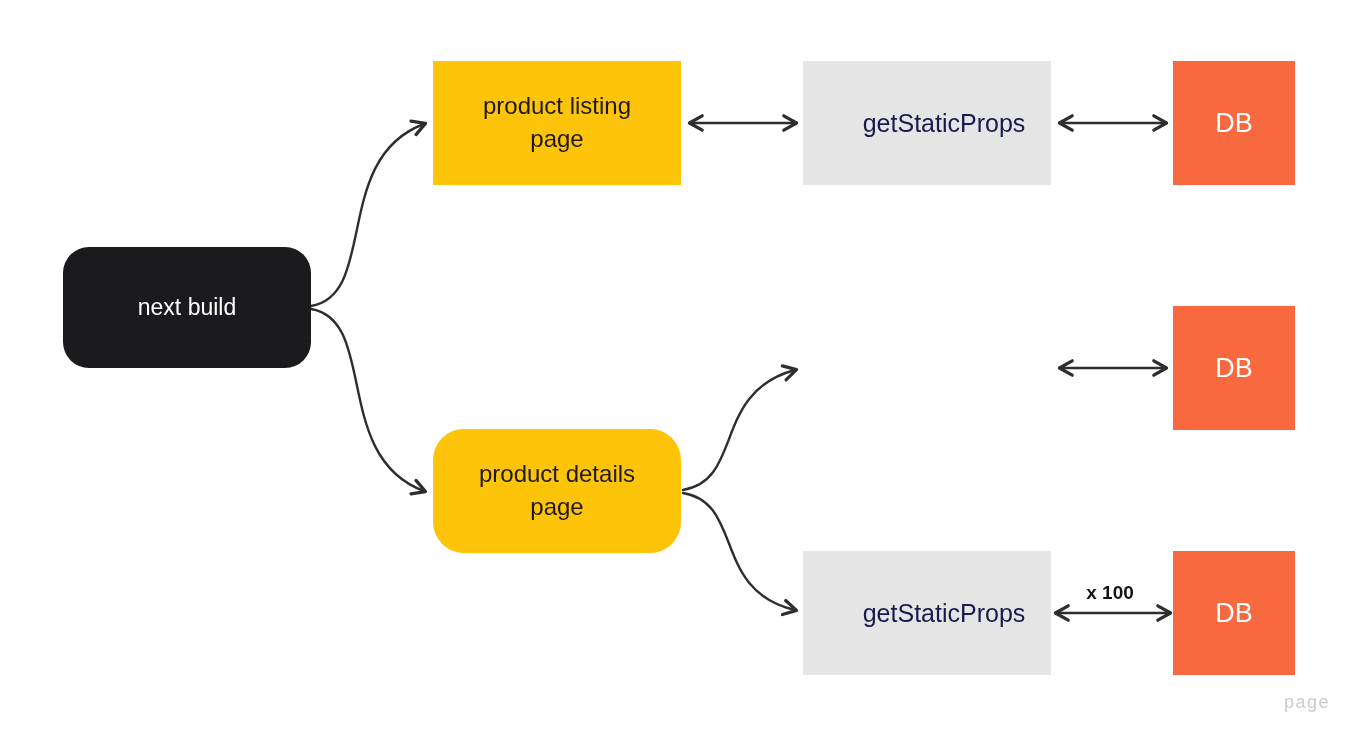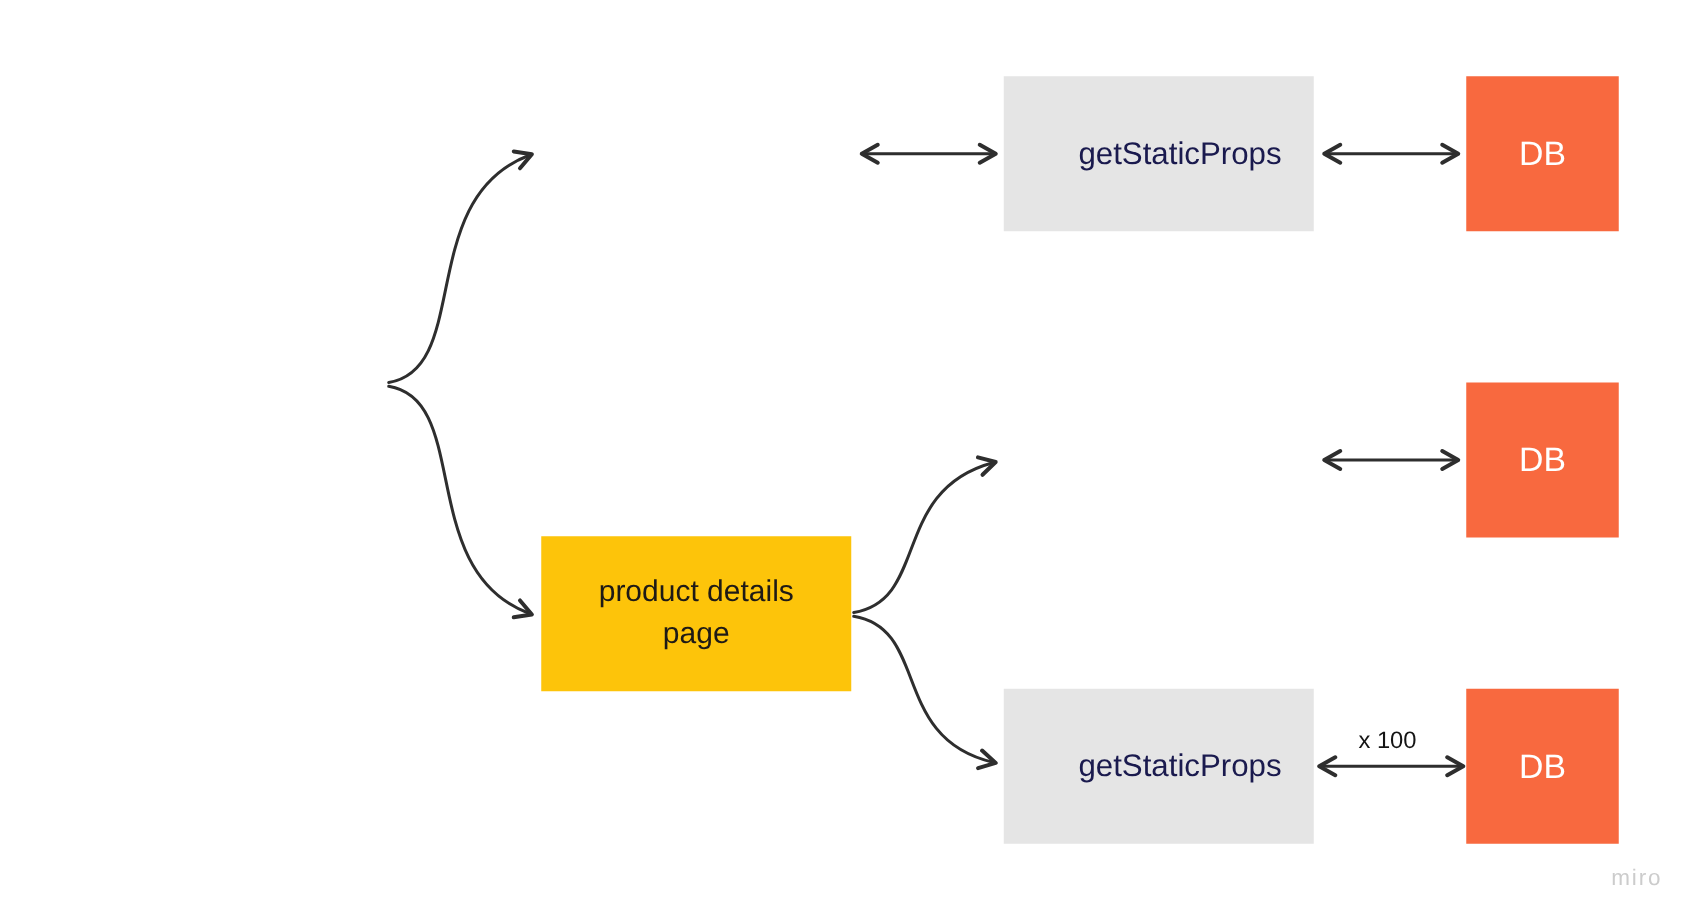--- a/index.html
+++ b/index.html
@@ -44,32 +44,32 @@
     font-size: 27px;
   }
 
   
   #n-next-build        { left: 63px;   top: 247px; width: 248px; height: 121px; }
   #n-product-listing   { left: 433px;  top: 61px;  width: 248px; height: 124px; }
   #n-gsp-listing       { left: 803px;  top: 61px;  width: 248px; height: 124px; }
   #n-db-listing        { left: 1173px; top: 61px;  width: 122px; height: 124px; }
   #n-gspaths           { left: 803px;  top: 306px; width: 248px; height: 124px; }
   #n-db-paths          { left: 1173px; top: 306px; width: 122px; height: 124px; }
-  #n-product-details   { left: 433px;  top: 429px; width: 248px; height: 124px; }
+  #n-product-details   { left: 433px;  top: 429px; width: 248px; height: 124px; border-radius: 31px; }
   #n-gsp-details       { left: 803px;  top: 551px; width: 248px; height: 124px; }
   #n-db-details        { left: 1173px; top: 551px; width: 122px; height: 124px; }
 
   .edge-label {
     position: absolute;
     left: 1058px;
     top: 582px;
     width: 104px;
     text-align: center;
     font-size: 19px;
-    font-weight: normal;
+    font-weight: bold;
     color: #141414;
   }
 
   .watermark {
     position: absolute;
     right: 26px;
     bottom: 24px;
     font-size: 18px;
     letter-spacing: 1.5px;
     color: #cccccc;
@@ -97,21 +97,27 @@
 
     <path d="M 683 490 C 744 480, 712 392, 795 370" stroke="#2e2e2e" stroke-width="2.4" stroke-linecap="round" marker-end="url(#ah)"></path>
 
     <path d="M 1061 368 L 1165 368" stroke="#2e2e2e" stroke-width="2.4" stroke-linecap="round" marker-start="url(#ah)" marker-end="url(#ah)"></path>
 
     <path d="M 683 493 C 744 503, 712 591, 795 610" stroke="#2e2e2e" stroke-width="2.4" stroke-linecap="round" marker-end="url(#ah)"></path>
 
     <path d="M 1057 613 L 1169 613" stroke="#2e2e2e" stroke-width="2.4" stroke-linecap="round" marker-start="url(#ah)" marker-end="url(#ah)"></path>
   </svg>
 
+  <div class="node black" id="n-next-build">
+    <div class="label">next build</div>
+  </div>
 
+  <div class="node yellow" id="n-product-listing">
+    <div class="label">product listing page</div>
+  </div>
 
   <div class="node gray" id="n-gsp-listing">
     <div class="label">getStaticProps</div>
   </div>
 
   <div class="node orange" id="n-db-listing">
     <div class="label">DB</div>
   </div>
 
 
@@ -126,15 +132,15 @@
   <div class="node gray" id="n-gsp-details">
     <div class="label">getStaticProps</div>
   </div>
 
   <div class="node orange" id="n-db-details">
     <div class="label">DB</div>
   </div>
 
   <div class="edge-label">x 100</div>
 
-  <div class="watermark">miro</div>
+  <div class="watermark">page</div>
 
 </div>
 
 </body></html>

